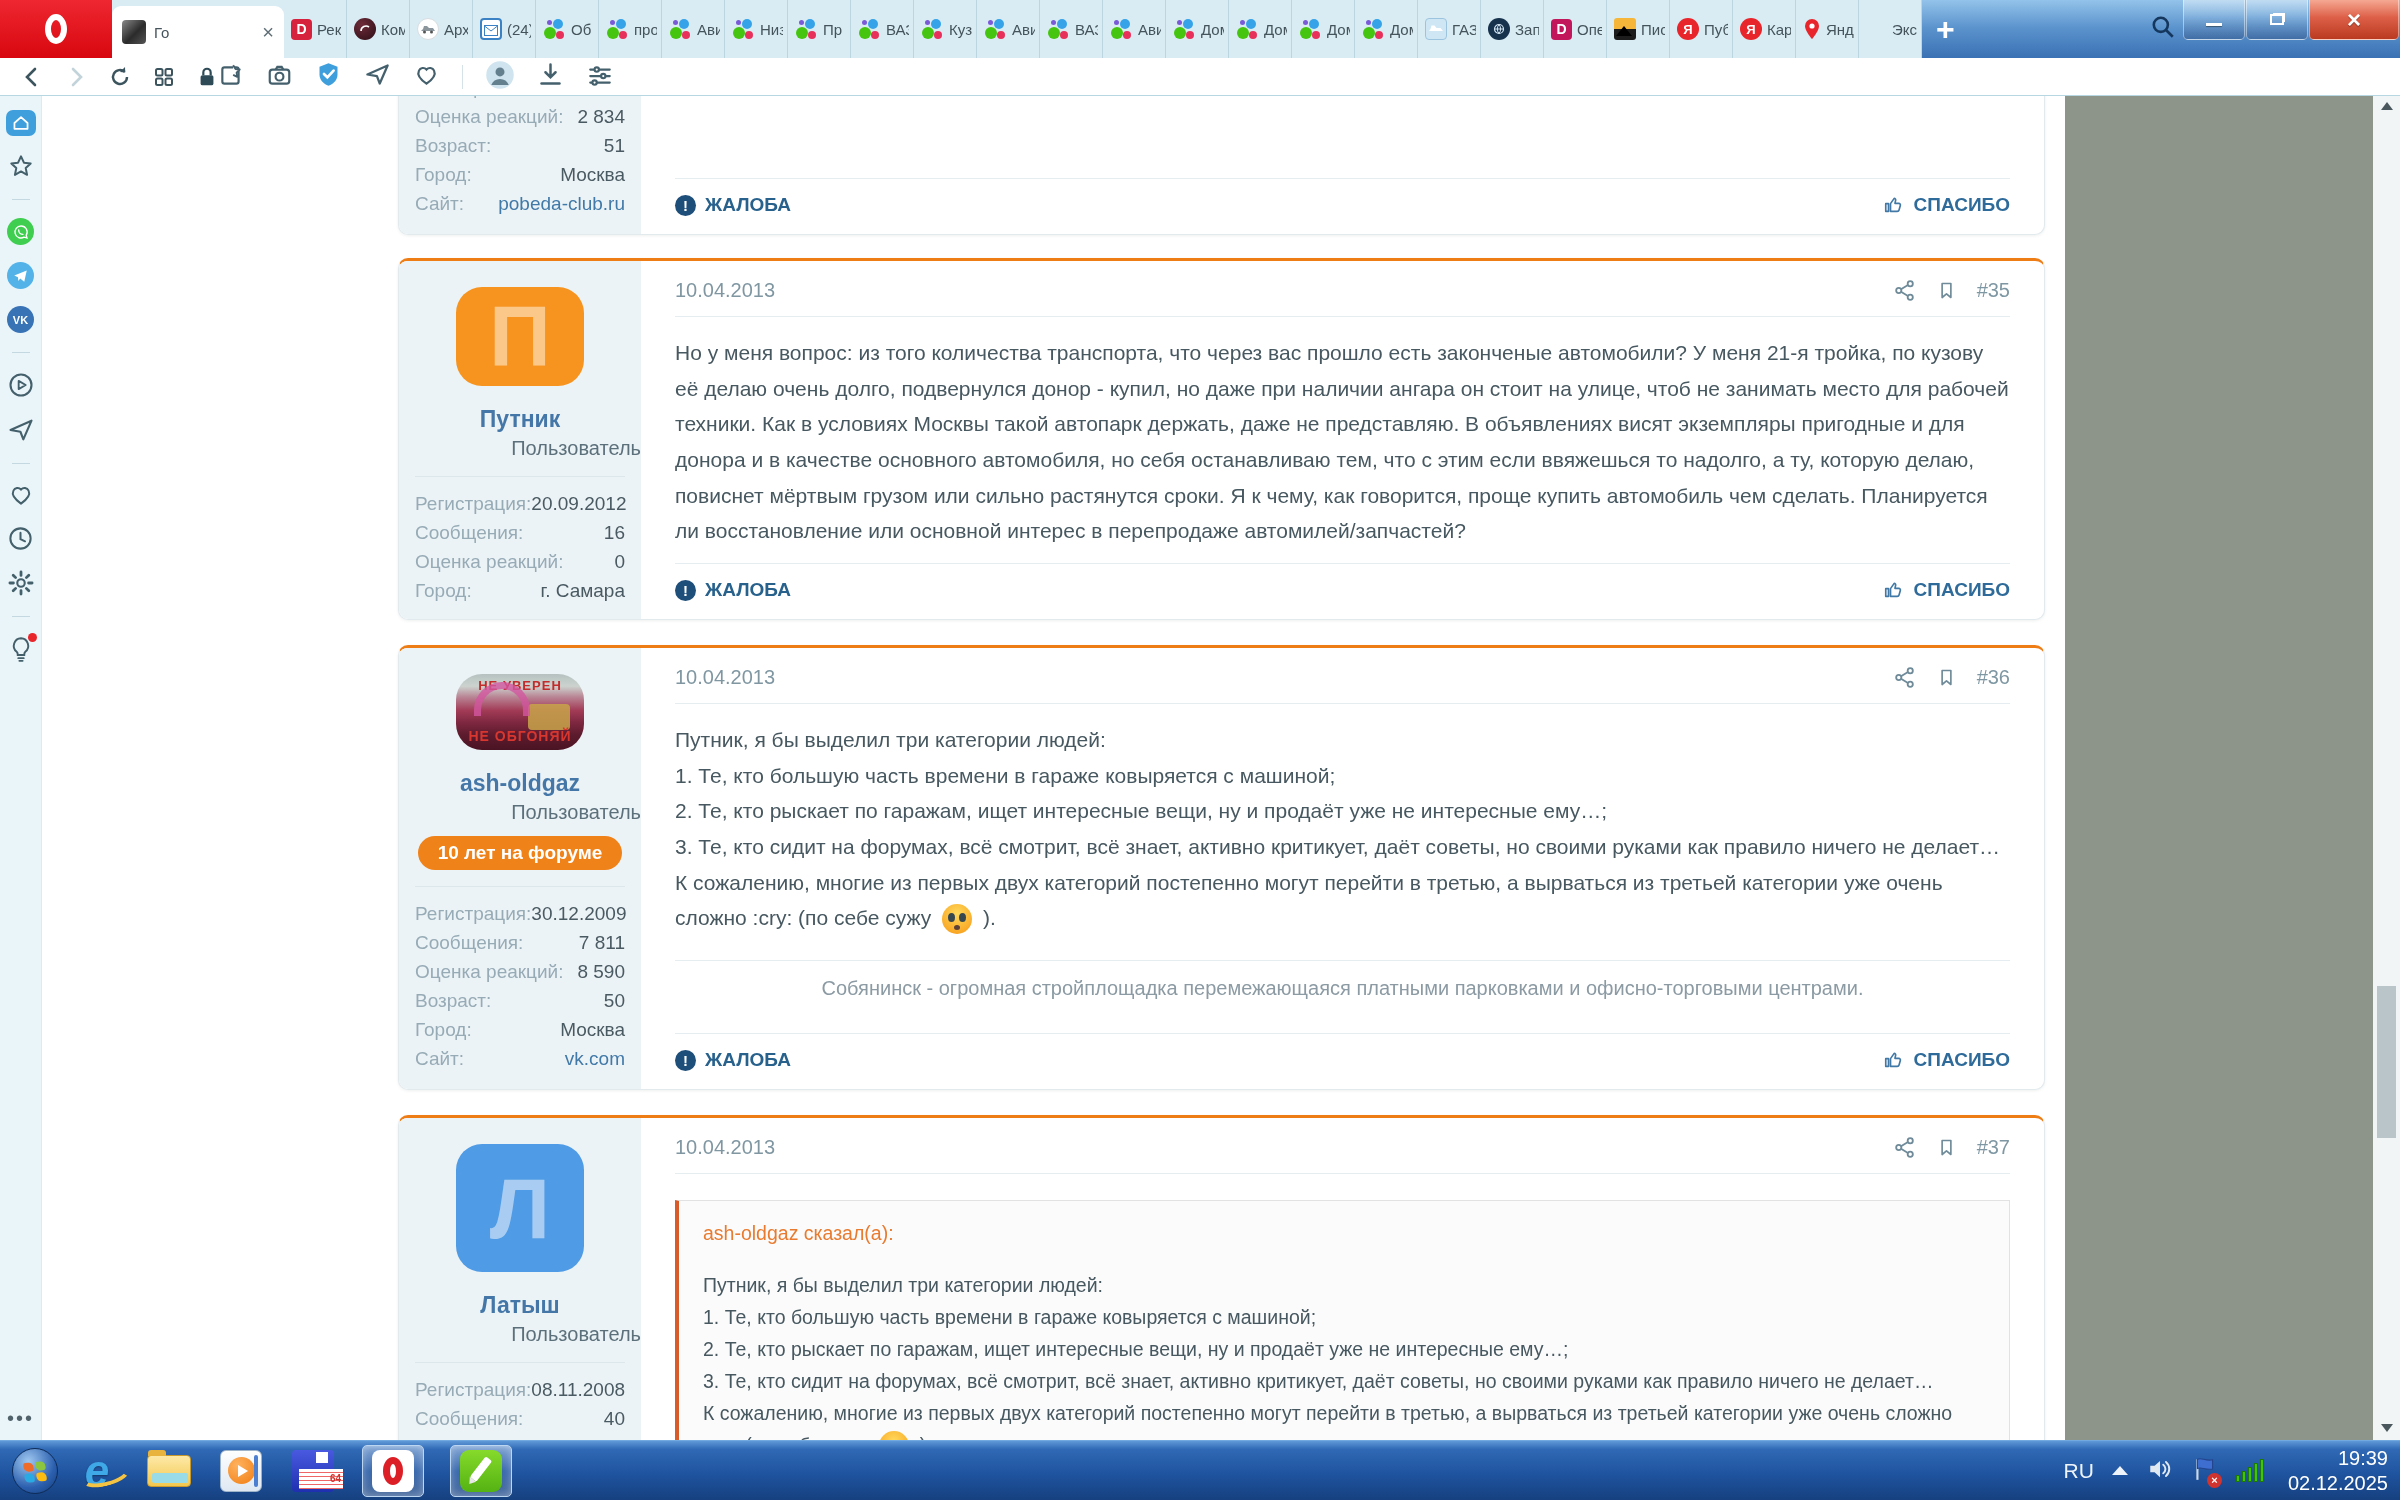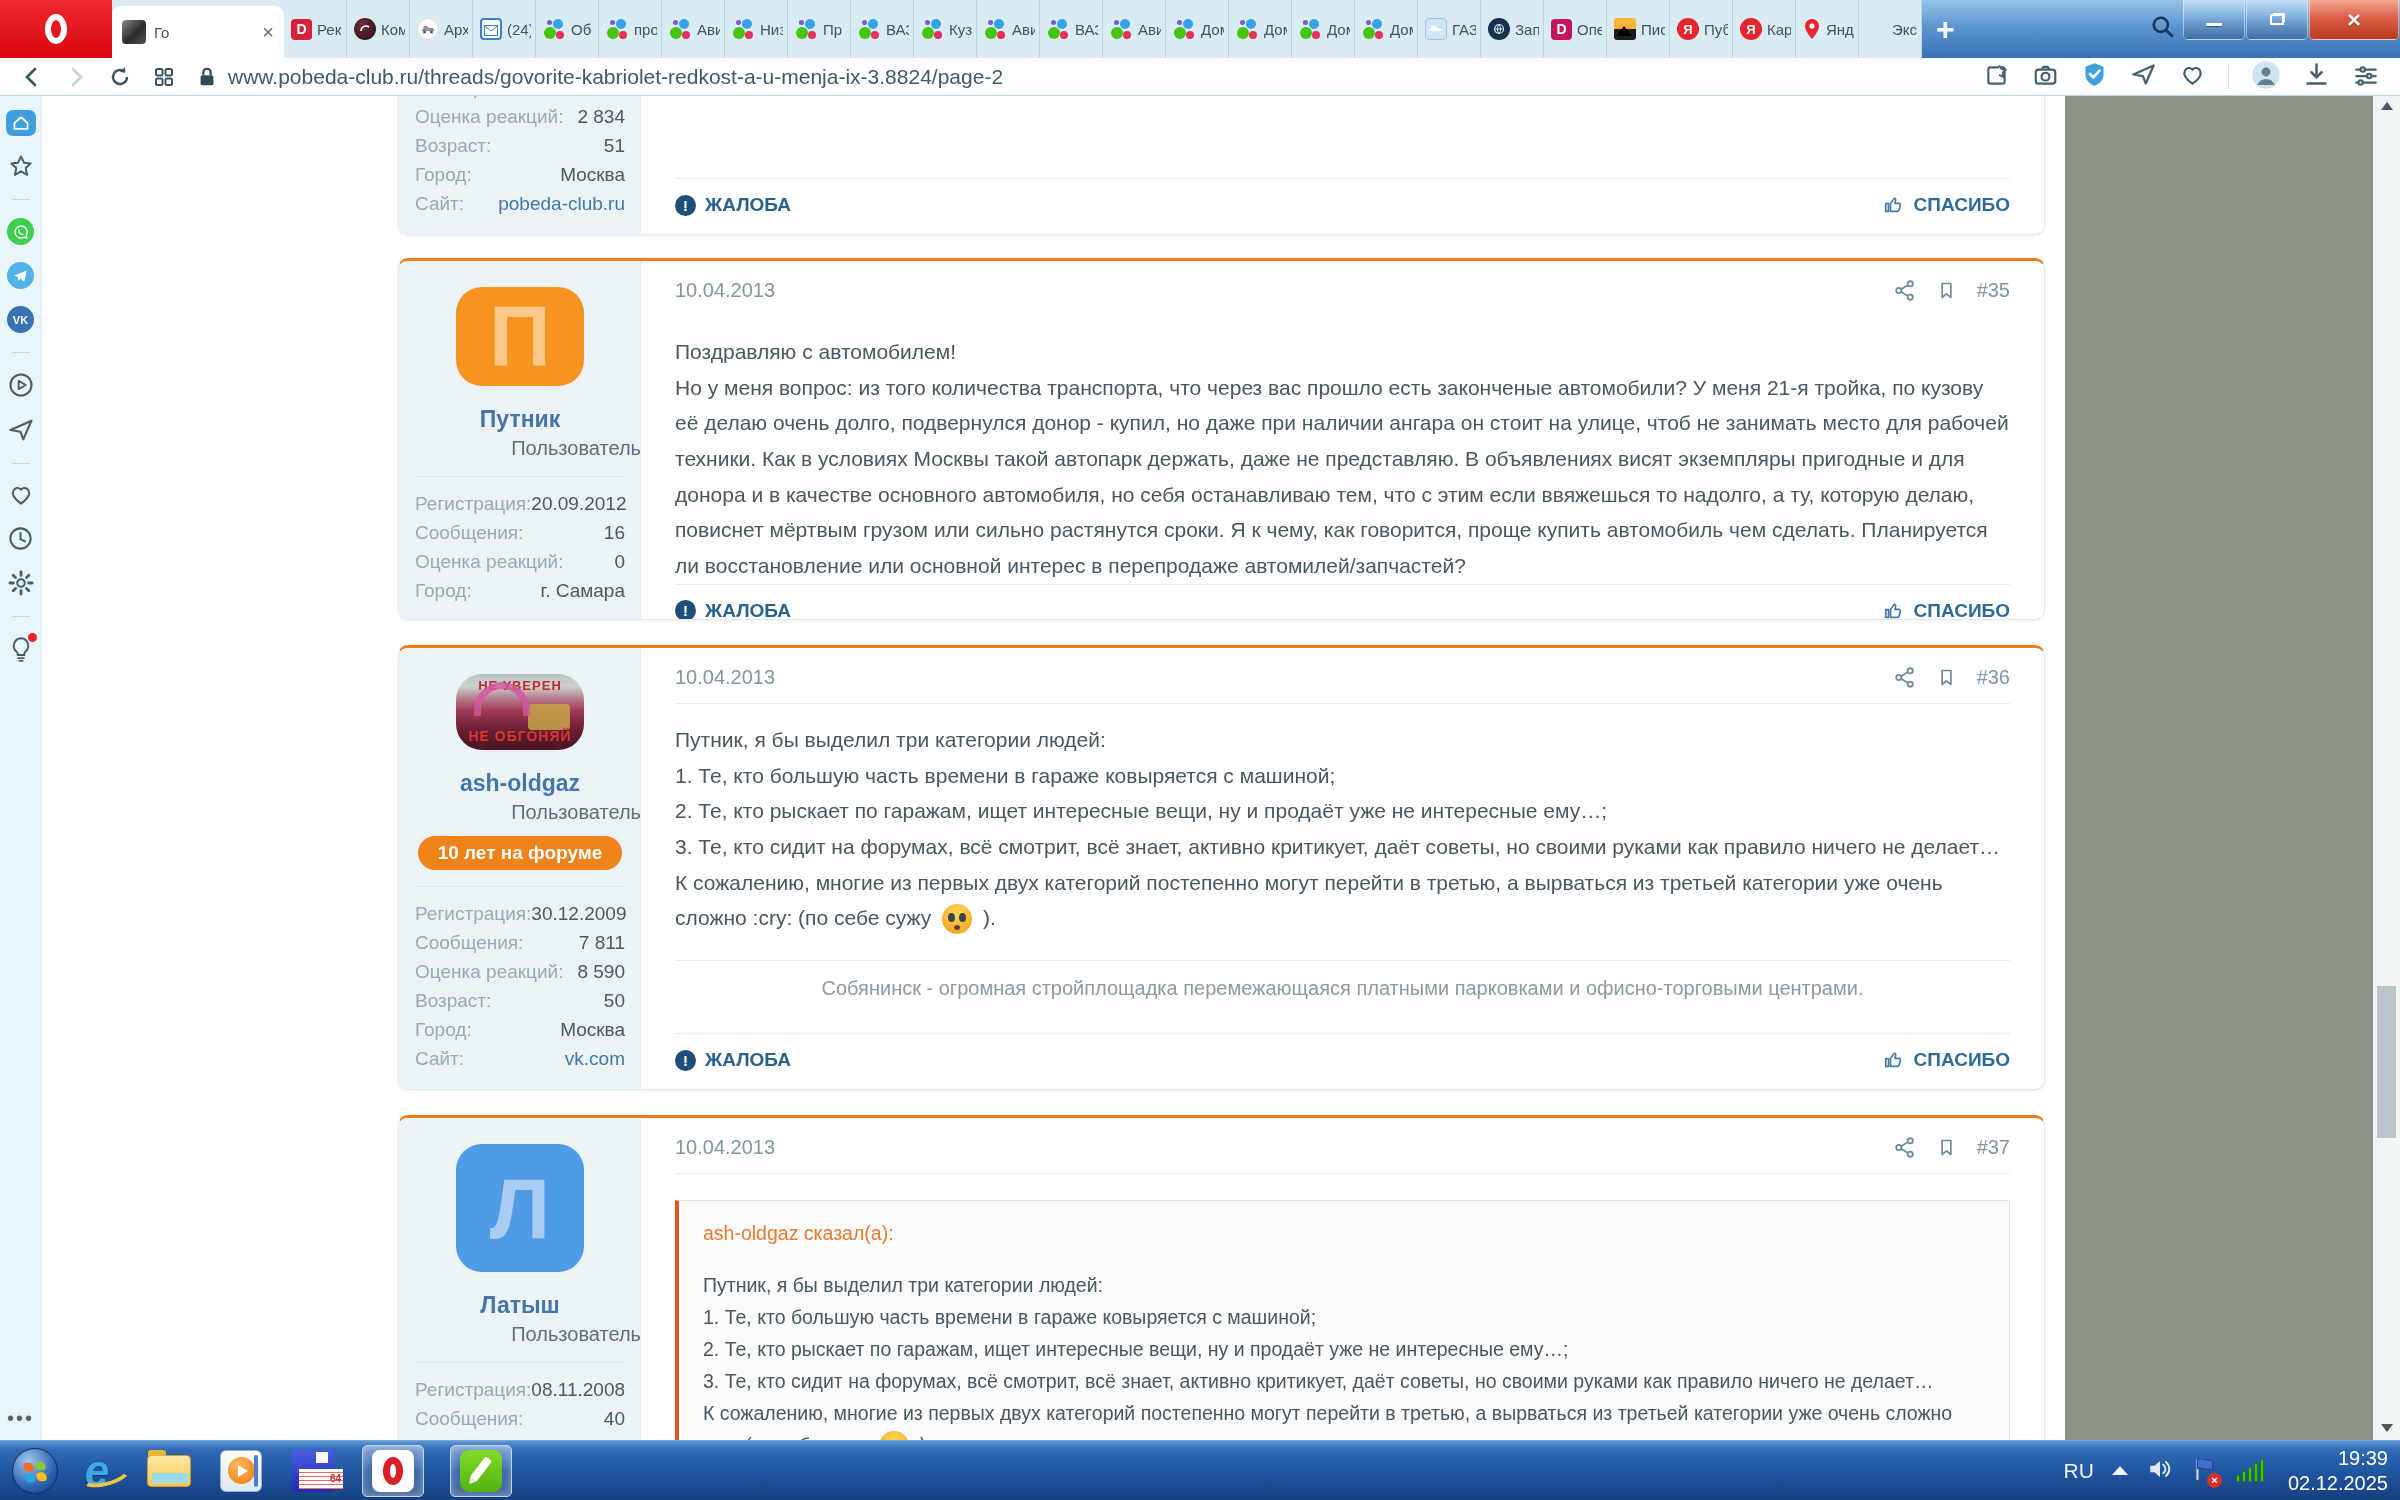--- a/index.html
+++ b/index.html
@@ -428,21 +428,20 @@
             <rect x="13.5" y="13.5" width="6.5" height="6.5" rx="1.5"></rect>
           </g>
         </svg>
     </span>
     <span class="nav-ic" style="margin-right:0">
       <svg width="22" height="24" viewBox="0 0 24 24">
           <rect x="5" y="10" width="14" height="11" rx="2" fill="#2e4a56"></rect>
           <path d="M8 10 V7 a4 4 0 0 1 8 0 v3" fill="none" stroke="#2e4a56" stroke-width="2.4"></path>
         </svg>
     </span>
-    <span class="url-text">www.pobeda-club.ru/threads/govorite-kabriolet-redkost-a-u-menja-ix-3.8824/page-2</span>
     <div class="addr-right">
       <span>
         <svg width="26" height="26" viewBox="0 0 24 24">
             <rect x="4" y="5" width="15" height="15" rx="2" fill="none" stroke="#44606d" stroke-width="2"></rect>
             <path d="M14 3 l2.2 3.4 3.8.6 -2.8 2.8 .6 3.9 -3.8-1.9" fill="#fff" stroke="#44606d" stroke-width="1.8" stroke-linejoin="round"></path>
           </svg>
       </span>
       <span>
         <svg width="27" height="26" viewBox="0 0 24 24">
             <rect x="3" y="7" width="18" height="13" rx="2.5" fill="none" stroke="#44606d" stroke-width="2"></rect>
@@ -656,21 +655,20 @@
                     </g>
                   </svg>
                   <svg width="21" height="23" viewBox="0 0 24 24">
                     <path d="M7 4 h10 v16 l-5-4.2 L7 20 Z" fill="none" stroke="#6f8b99" stroke-width="1.9" stroke-linejoin="round"></path>
                   </svg>
                   <span class="p-num">#35</span>
                 </span>
         </div>
         <div class="p-divider"></div>
         <div class="p-body">
-                <div>Поздравляю с автомобилем!</div>
                 <div>Но у меня вопрос: из того количества транспорта, что через вас прошло есть законченые автомобили? У меня 21-я тройка, по кузову её делаю очень долго, подвернулся донор - купил, но даже при наличии ангара он стоит на улице, чтоб не занимать место для рабочей техники. Как в условиях Москвы такой автопарк держать, даже не представляю. В объявлениях висят экземпляры пригодные и для донора и в качестве основного автомобиля, но себя останавливаю тем, что с этим если ввяжешься то надолго, а ту, которую делаю, повиснет мёртвым грузом или сильно растянутся сроки. Я к чему, как говорится, проще купить автомобиль чем сделать. Планируется ли восстановление или основной интерес в перепродаже автомилей/запчастей?</div>
               </div>
 
         <div class="p-actions-wrap">
     <div class="p-actions-divider"></div>
     <div class="p-actions">
       <span class="act act-report">
         <span class="report-badge">!</span>
         <span>ЖАЛОБА</span>
       </span>

